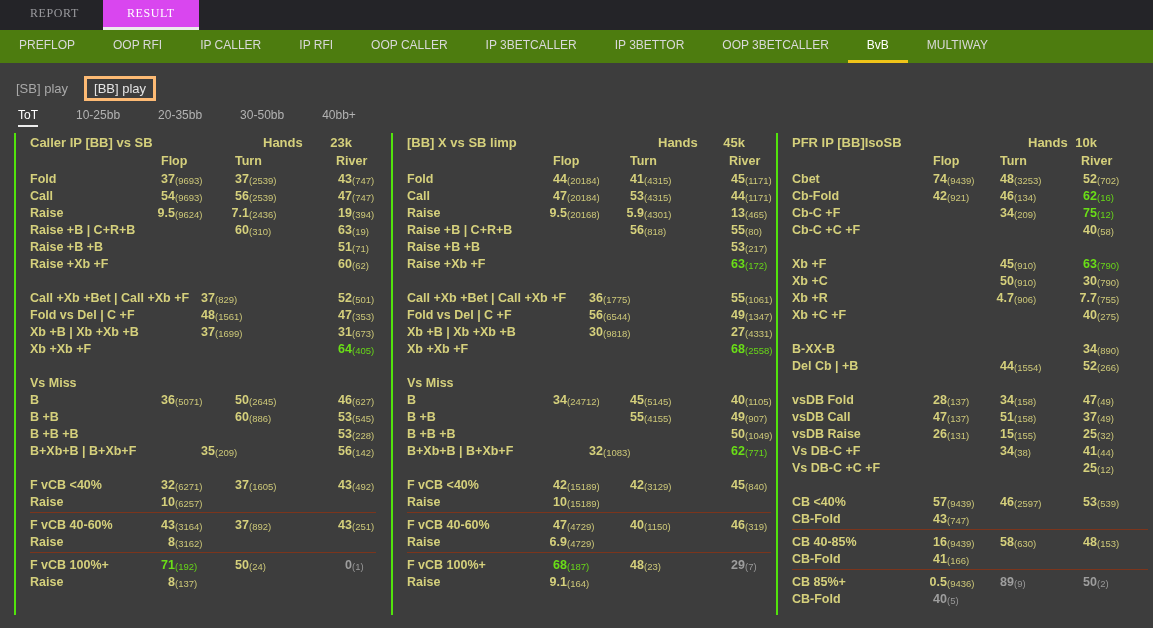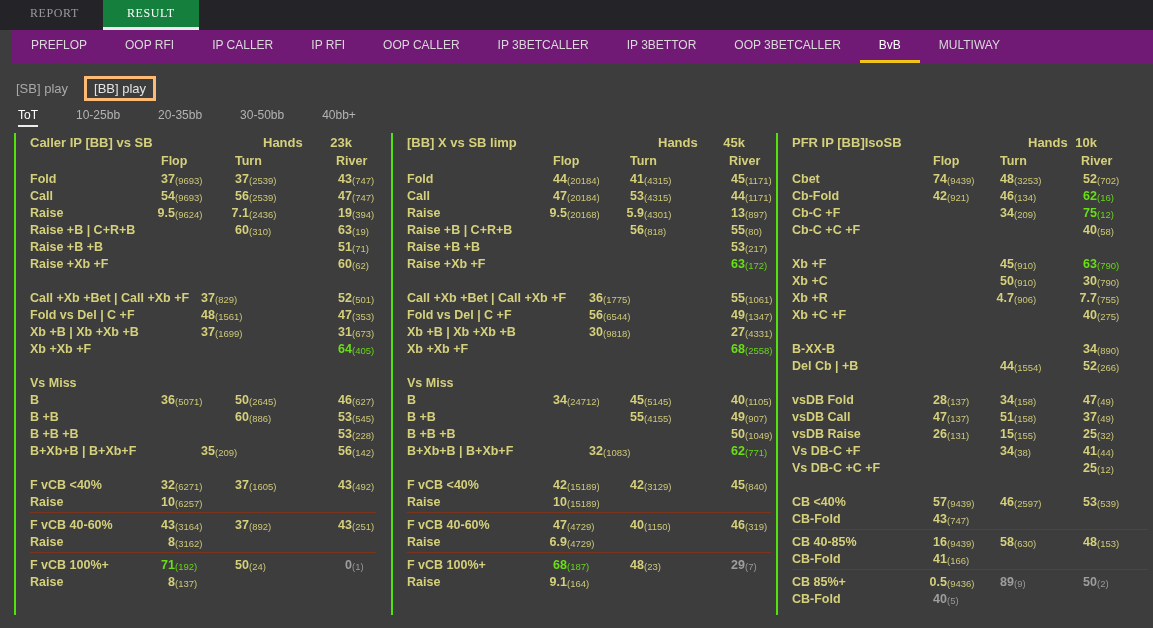--- a/index.html
+++ b/index.html
@@ -5,23 +5,23 @@
   html,body{margin:0;padding:0;}
   body{
     width:1153px;height:628px;background:#3d3d3d;
     font-family:"Liberation Sans",sans-serif;overflow:hidden;
     --yellow:#d5d07c;--green:#6ade17;--gray:#9e9e9e;
   }
   
   .topbar{height:30px;background:#242428;display:flex;align-items:stretch;padding-left:6px;}
   .top-tab{display:flex;align-items:center;padding:0 24px;font-size:12px;letter-spacing:.6px;
     color:#9a9a9e;cursor:pointer;border-bottom:3px solid transparent;font-family:Liberation Serif, serif;}
-  .top-tab.active{color:#ffffff;background:#15803d;border-bottom-color:#ececec;text-align:right;}
+  .top-tab.active{color:#ffffff;background:#d946ef;border-bottom-color:#ececec;text-align:right;}
   
-  .navbar{height:33px;background:#701a75;display:flex;align-items:stretch;margin-left:12px;}
+  .navbar{height:33px;background:#4d7c0f;display:flex;align-items:stretch;}
   .nav-tab{display:flex;align-items:center;padding:0 19px;font-size:12px;color:#d9d9d9;
     cursor:pointer;border-bottom:3px solid transparent;white-space:nowrap;}
   .nav-tab.active{color:#ffffff;border-bottom-color:#f0c419;}
   
   .posrow{display:flex;align-items:center;gap:14px;margin:14px 0 0 14px;height:22px;}
   .pos-tab{font-size:13px;color:#a9a9a9;cursor:pointer;padding:2px 2px;}
   .pos-tab.active{color:#e4e4e4;border:3px solid #fdba74;padding:2px 7px;}
   
   .stackrow{display:flex;align-items:flex-end;gap:38px;margin:6px 0 0 18px;height:22px;}
   .stack-tab{font-size:12px;color:#b3b3b3;cursor:pointer;padding-bottom:3px;border-bottom:2px solid transparent;}
@@ -374,21 +374,21 @@
         <div class="cell flop">
           <div class="v">9.5</div>
           <div class="n">(20168)</div>
         </div>
         <div class="cell turn">
           <div class="v">5.9</div>
           <div class="n">(4301)</div>
         </div>
         <div class="cell river">
           <div class="v">13</div>
-          <div class="n">(897)</div>
+          <div class="n">(465)</div>
         </div>
       </div>
       <div class="prow">
         <div class="rlabel">Raise +B | C+R+B</div>
         <div class="cell turn">
           <div class="v">56</div>
           <div class="n">(818)</div>
         </div>
         <div class="cell river">
           <div class="v">55</div>

